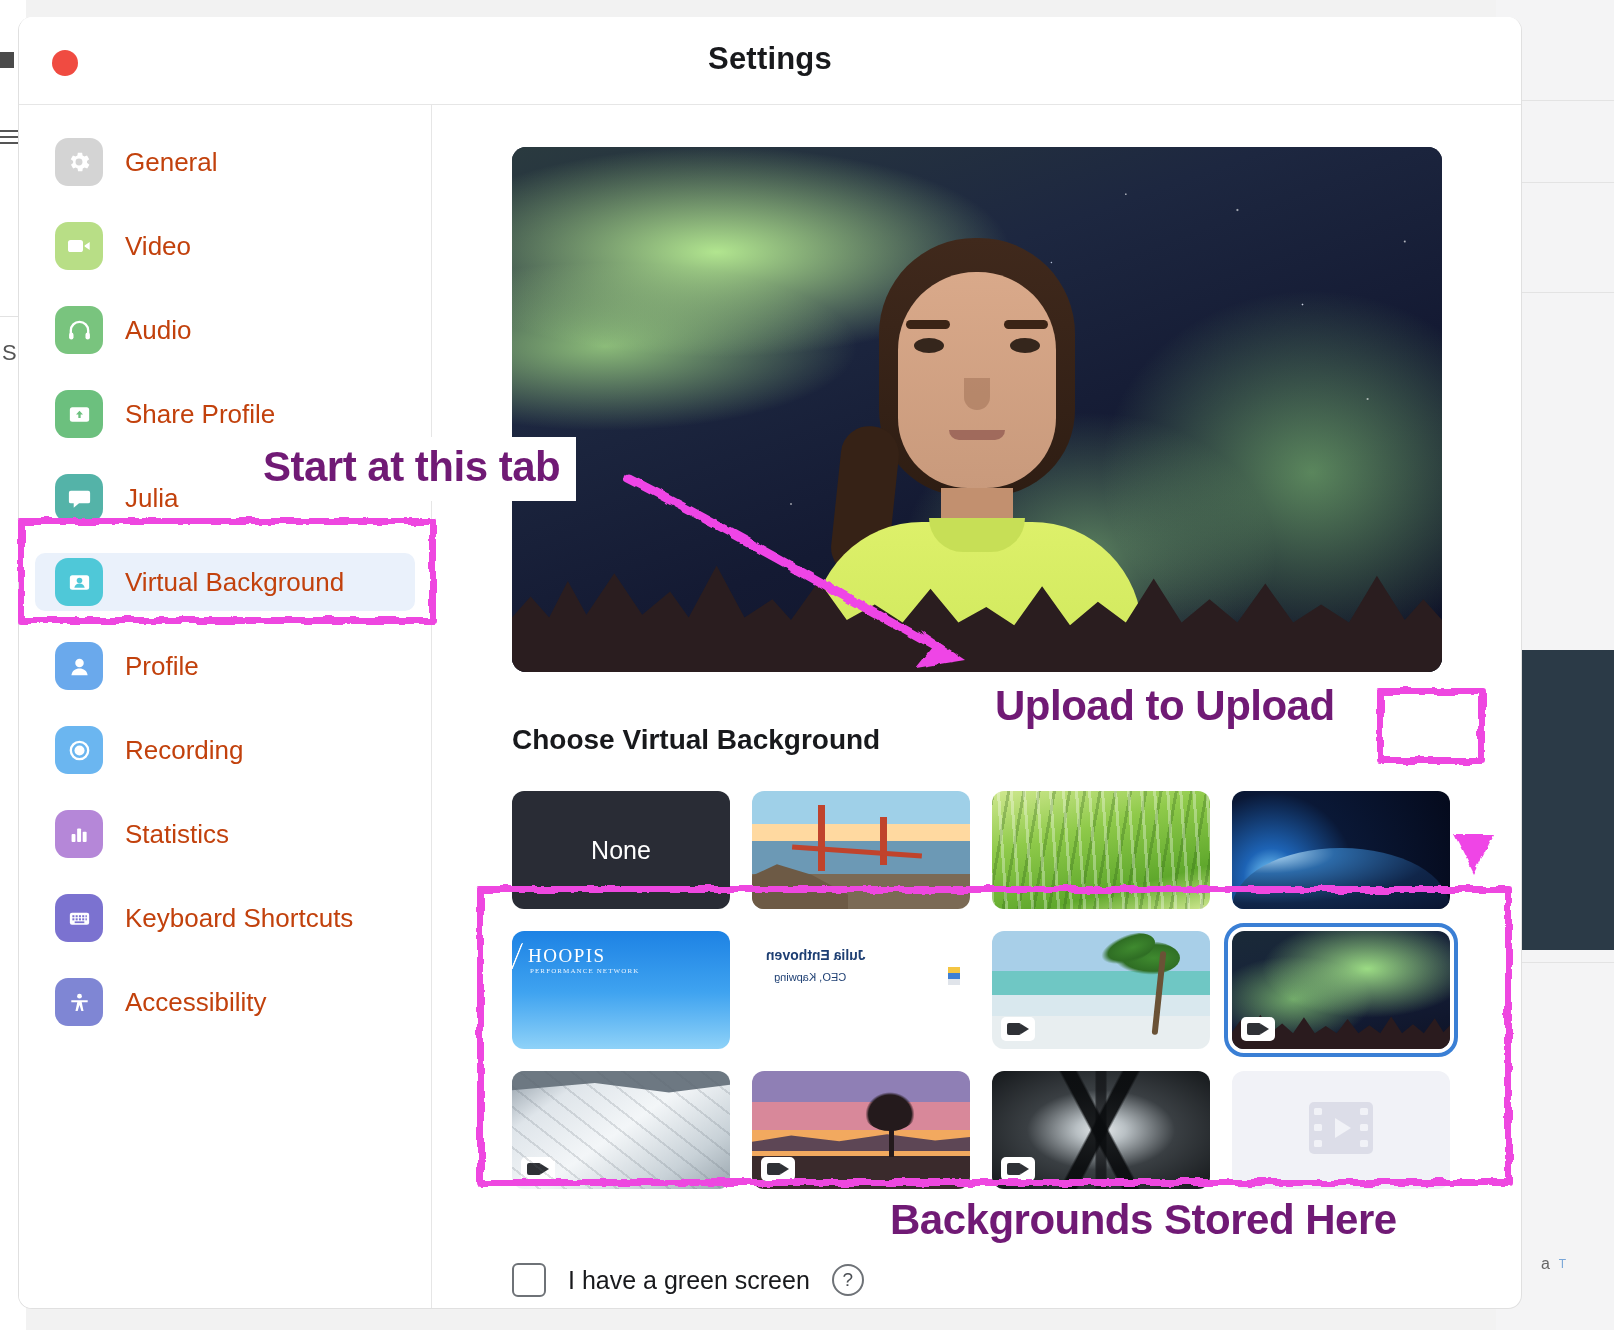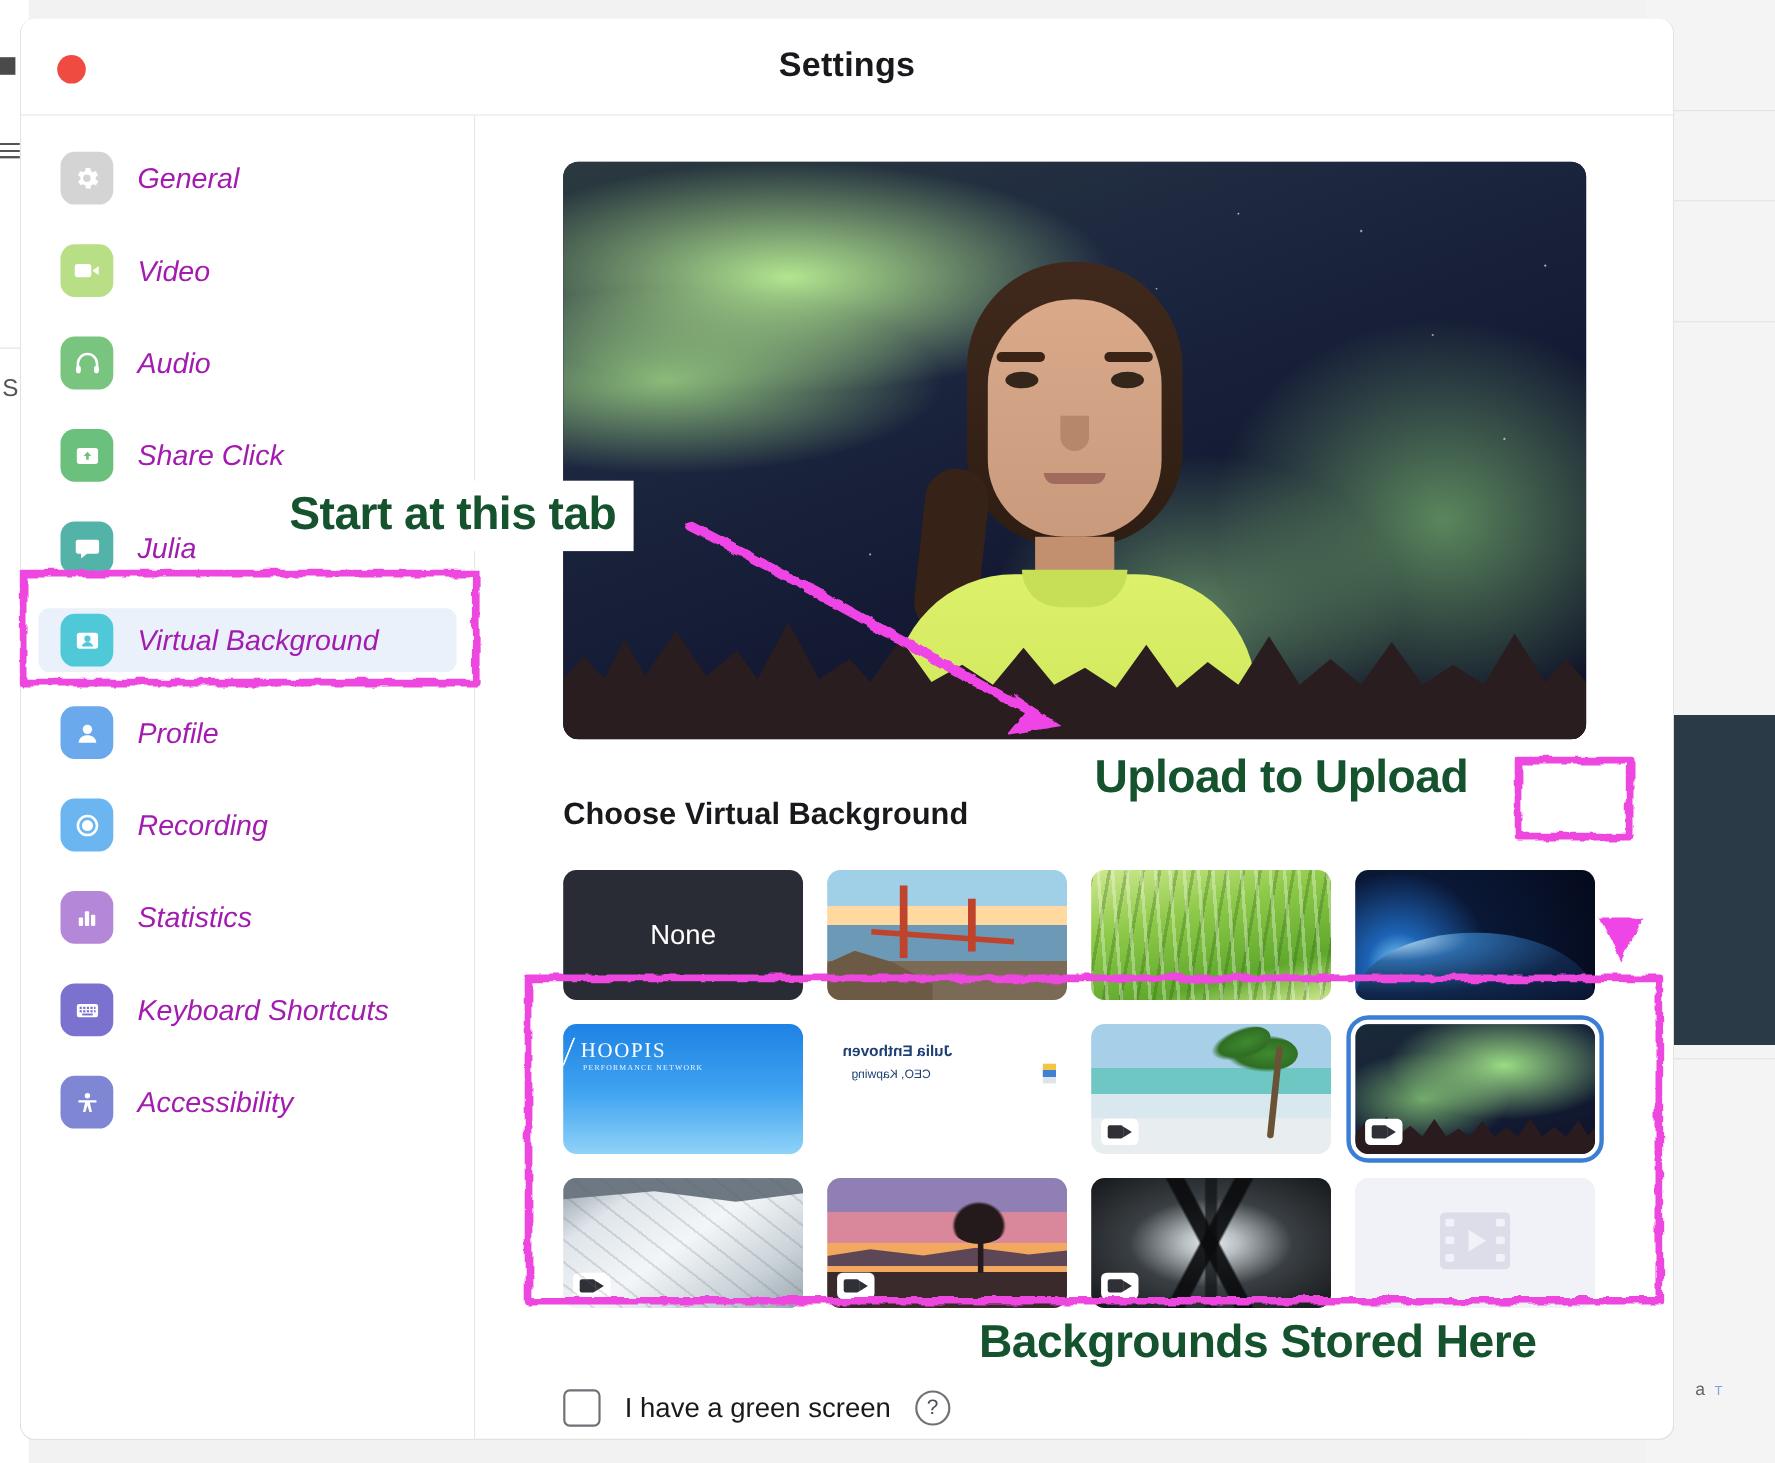--- a/index.html
+++ b/index.html
@@ -68,21 +68,21 @@
     cursor: pointer;
   }
   .nav-item.active { background: #eaf1fb; }
   .nav-icon {
     width: 48px; height: 48px; border-radius: 13px;
     flex: 0 0 48px;
     display: flex; align-items: center; justify-content: center;
     margin-right: 22px;
   }
   .nav-icon svg { display:block; }
-  .nav-label { font-size: 26px; color: #a21caf; font-style: italic; }
+  .nav-label { font-size: 26px; color: #c2410c; }
 
   
   .main { flex: 1; position: relative; padding: 40px 0 0 0; }
 
   .preview {
     position: absolute; left: 80px; top: 42px;
     width: 930px; height: 525px;
     border-radius: 14px; overflow: hidden;
     background: #0d1224;
   }
@@ -320,21 +320,21 @@
   }
 
   
   .ink { position:absolute; pointer-events:none; }
   .ink-box {
     border: 7px solid #ee47e0;
     border-radius: 3px;
     filter: url(#rough);
   }
   .ann-text {
-    position:absolute; color:#14532d; font-weight:bold;
+    position:absolute; color:#701a75; font-weight:bold;
     font-family:"Liberation Sans", sans-serif;
     letter-spacing:-.5px; pointer-events:none;
   }
   #ann-start {
     left:253px; top:437px; font-size:42px;
     background:#fff; padding:6px 16px 10px 10px;
   }
   #ann-upload { left:995px; top:682px; font-size:42px; }
   #ann-stored { left:890px; top:1196px; font-size:42px; }
 
@@ -415,21 +415,21 @@
           <span class="nav-label">Audio</span>
         </div>
 
         <div class="nav-item">
           <span class="nav-icon" style="background:#6cc07e">
             <svg width="27" height="27" viewBox="0 0 28 28">
                 <rect x="4" y="6.5" width="20" height="15" rx="2.6" fill="#fff"></rect>
                 <path d="M14 10l3.6 4h-2.4v3.6h-2.4V14h-2.4z" fill="#6cc07e"></path>
               </svg>
           </span>
-          <span class="nav-label">Share Click</span>
+          <span class="nav-label">Share Profile</span>
         </div>
 
         <div class="nav-item">
           <span class="nav-icon" style="background:#54b3a8">
             <svg width="27" height="27" viewBox="0 0 28 28" fill="#fff">
                 <path d="M5 6h18a2 2 0 012 2v9a2 2 0 01-2 2h-9.5L8 23.5V19H5a2 2 0 01-2-2V8a2 2 0 012-2z"></path>
               </svg>
           </span>
           <span class="nav-label">Julia</span>
         </div>

